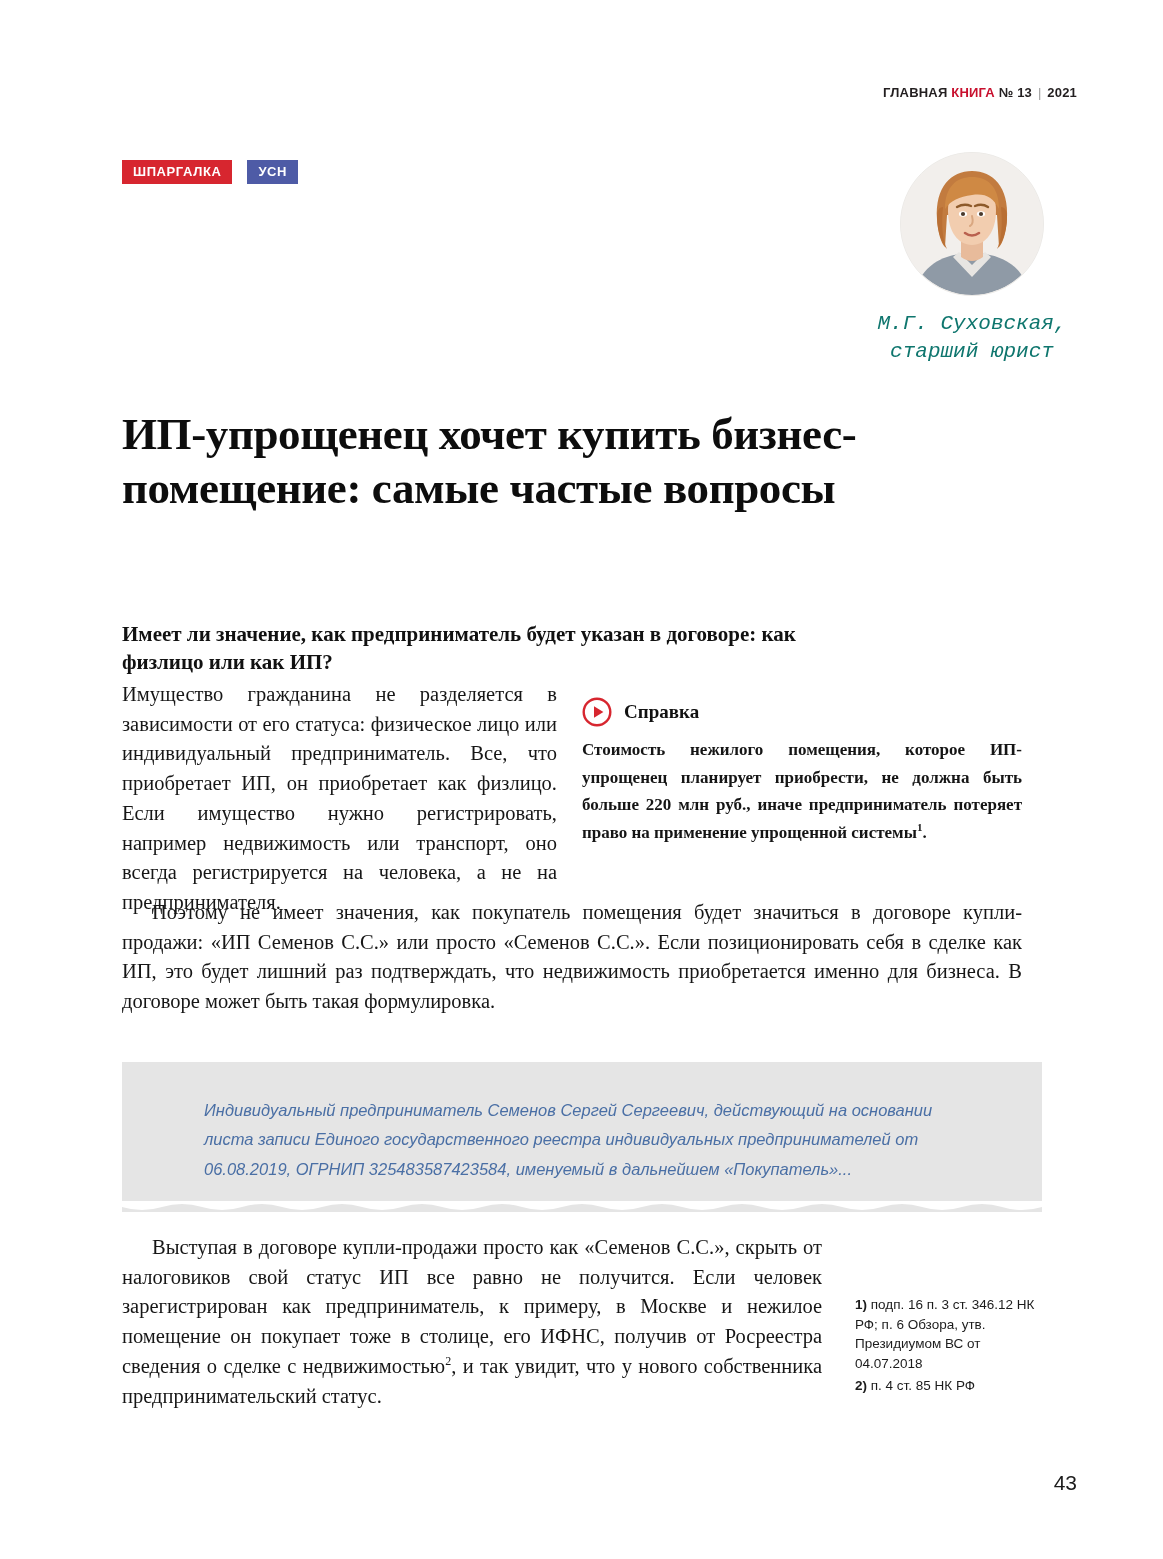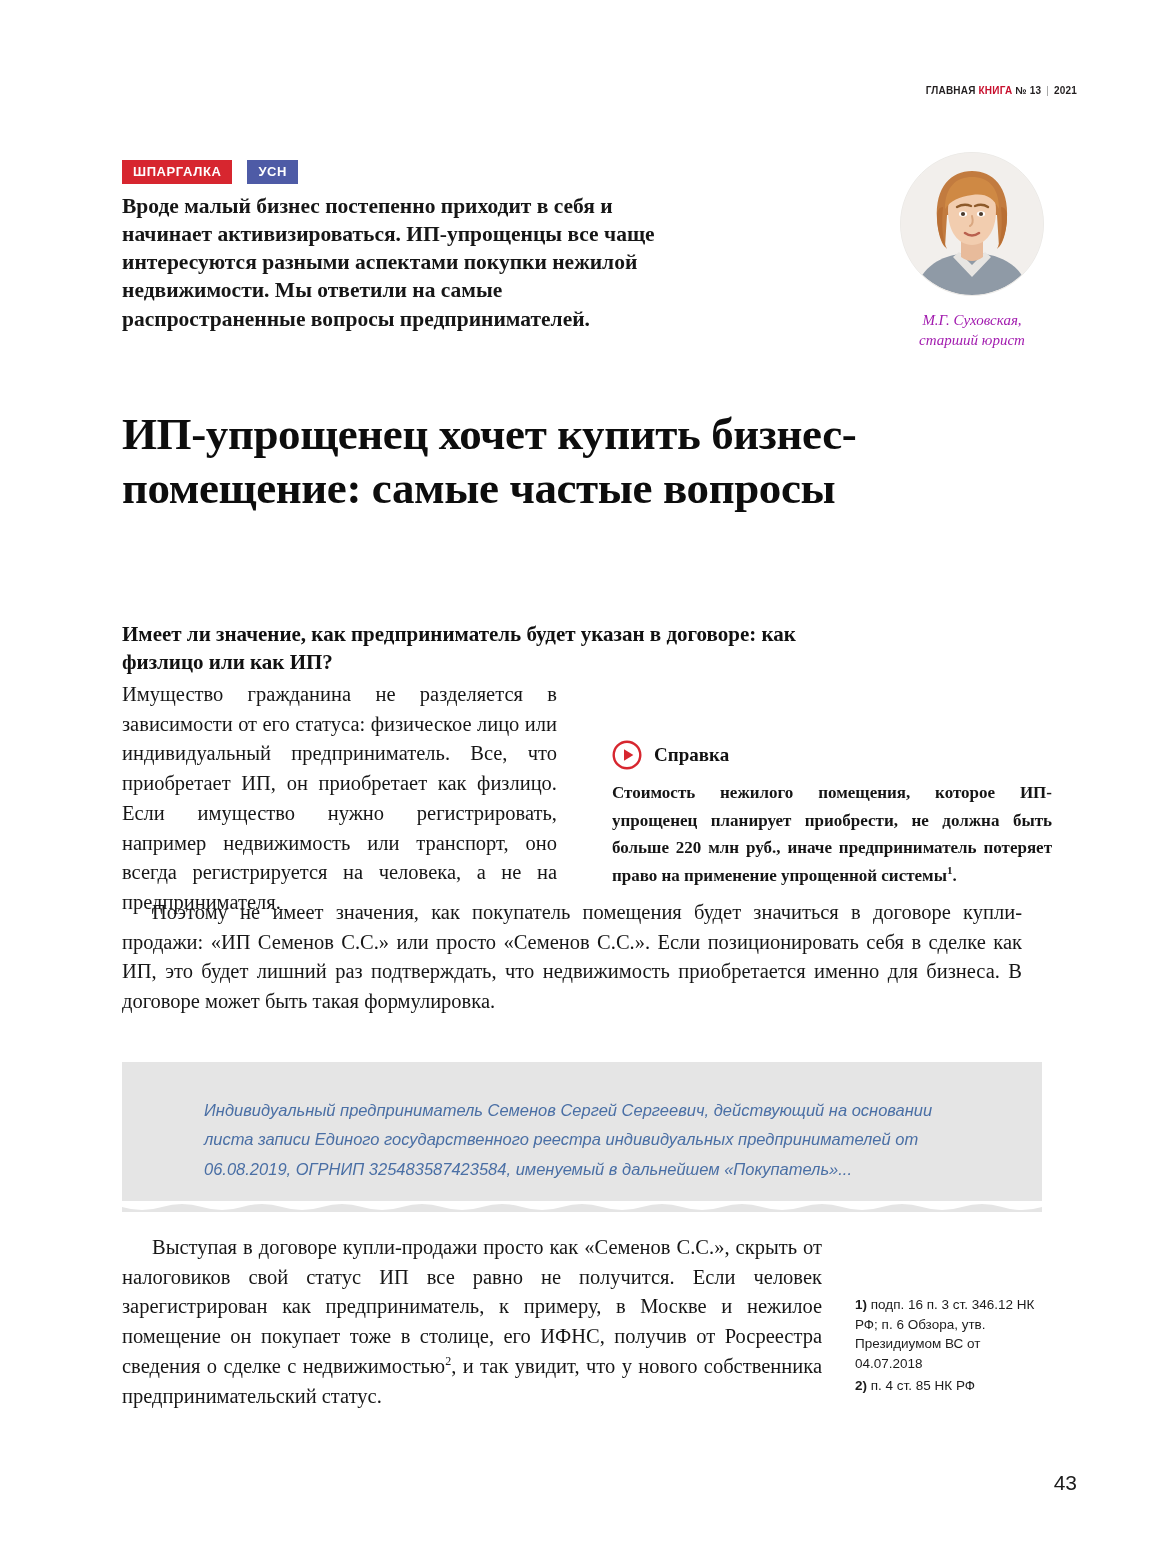--- a/index.html
+++ b/index.html
@@ -21,21 +21,21 @@
     width: 1163px;
     height: 1559px;
   }
 
   
   .running-head {
     position: absolute;
     right: 86px;
     top: 85px;
     font-family: "Liberation Sans", sans-serif;
-    font-size: 10px;
+    font-size: 13px;
     font-weight: bold;
     letter-spacing: 0.2px;
     color: #231f20;
     white-space: nowrap;
   }
   .running-head .rh-accent { color: #c8102e; }
   .running-head .rh-sep { color: #9a9a9a; font-weight: normal; padding: 0 2px;}
 
   
   .badges {
@@ -86,25 +86,25 @@
     margin: 0 auto;
     border-radius: 50%;
     overflow: hidden;
     background: #f3f1ee;
     position: relative;
     border: 1px solid #eceae7;
   }
   .avatar-svg { display: block; width: 142px; height: 142px; }
   .author-name {
     margin-top: 14px;
-    font-family: Liberation Serif, serif;
+    font-family: Liberation Mono, monospace;
     font-style: italic;
-    font-size: 15px;
+    font-size: 21px;
     line-height: 1.35;
-    color: #a21caf;
+    color: #0f766e;
   }
 
   
   .title {
     position: absolute;
     left: 122px;
     top: 378px;
     width: 800px;
     font-family: "Liberation Serif", serif;
     font-weight: bold;
@@ -136,23 +136,22 @@
     font-size: 20.5px;
     line-height: 1.45;
     text-align: justify;
     color: #161616;
   }
 
   
   .spravka {
     position: absolute;
     left: 582px;
-    top: 740px;
+    top: 697px;
     width: 440px;
-    margin-left: 30px;
   }
   .spravka-head {
     display: flex;
     align-items: center;
     gap: 12px;
   }
   .play-icon {
     width: 30px;
     height: 30px;
     flex: 0 0 30px;
@@ -260,21 +259,20 @@
     <span>№ 13</span>
     <span class="rh-sep">|</span>
     <span>2021</span>
   </div>
 
   <div class="badges">
     <span class="badge badge-red">Шпаргалка</span>
     <span class="badge badge-blue">УСН</span>
   </div>
 
-  <div class="lead">Вроде малый бизнес постепенно приходит в себя и начинает активизироваться. ИП-упрощенцы все чаще интересуются разными аспектами покупки нежилой недвижимости. Мы ответили на самые распространенные вопросы предпринимателей.</div>
 
   <div class="author">
     <div class="avatar-wrap">
       <svg class="avatar-svg" viewBox="0 0 142 142">
         <defs>
           <clipPath id="circ">
               <circle cx="71" cy="71" r="71"></circle>
             </clipPath>
         </defs>
         <g clip-path="url(#circ)">

